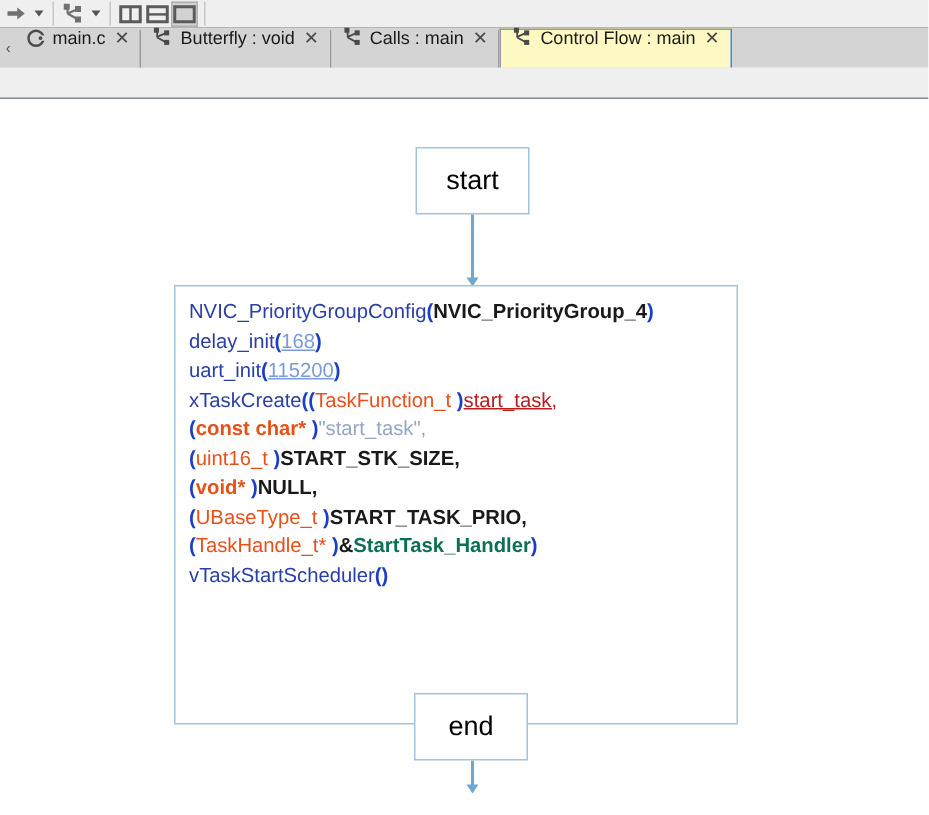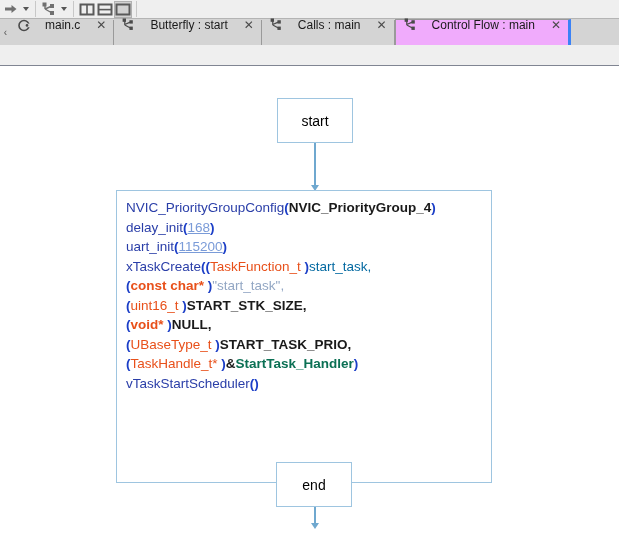--- a/index.html
+++ b/index.html
@@ -81,34 +81,34 @@
     align-items: center;
     justify-content: center;
     color: #555;
     font-size: 10px;
     background: #d4d4d4;
   }
   .tab {
     height: 25px;
     display: flex;
     align-items: center;
-    gap: 14px;
+    gap: 4px;
     padding: 0 7px 15px 7px;
     background: #d4d4d4;
     border-right: 1px solid #9a9a9a;
     box-sizing: border-box;
     font-size: 12px;
     color: #1a1a1a;
     white-space: nowrap;
   }
   .tab.active {
-    background: #f0abfc;
+    background: #fef9c3;
     border-left: 1px solid #9a9a9a;
     border-top: 1px solid #9a9a9a;
-    border-right: 3px solid #3b82f6;
+    border-right: 1px solid #3b82f6;
     border-bottom: none;
     height: 26px;
   }
   .tab-close {
     color: #4a4a4a;
     font-size: 12px;
     line-height: 1;
     padding-left: 2px;
   }
   .tab-icon { display:flex; align-items:center; }
@@ -132,42 +132,42 @@
   .node {
     position: absolute;
     border: 1px solid #9ec5e0;
     background: #ffffff;
     box-sizing: border-box;
   }
   .node.terminal {
     display: flex;
     align-items: center;
     justify-content: center;
-    font-size: 14px;
+    font-size: 18px;
     color: #000000;
   }
   .node.code {
     padding: 7px 9px 6px 9px;
     font-size: 13.5px;
     line-height: 19.5px;
     color: #2a3ea8;
     white-space: nowrap;
   }
 
   
   .c-fn      { color: #2a3ea8; }
   .c-paren   { color: #1b3ec7; font-weight: bold; }
   .c-num     { color: #7a9bd8; text-decoration: underline; }
   .c-str     { color: #93a7c4; }
   .c-cast    { color: #e8501a; font-weight: bold; }
   .c-type    { color: #e8501a; }
   .c-macro   { color: #1a1a1a; font-weight: bold; }
   .c-sym     { color: #1a1a1a; font-weight: bold; }
   .c-green   { color: #0b7054; font-weight: bold; }
-  .c-plain   { color: #0369a1; }
+  .c-plain   { color: #b91c1c; text-decoration: underline; }
 
   .edge { position: absolute; background: #6fa8cf; }
   .arrowhead {
     position: absolute;
     width: 0; height: 0;
     border-left: 4px solid transparent;
     border-right: 4px solid transparent;
     border-top: 6px solid #6fa8cf;
   }
 </style>
@@ -245,21 +245,21 @@
 
   <div class="tab">
     <span class="tab-icon">
       <svg width="15" height="14" viewBox="0 0 16 15">
         <path d="M4 2 L4 7.5 M4 7 L10.5 4.2 M4 7.5 L10.5 11" stroke="#4a4a4a" stroke-width="1.3" fill="none"></path>
         <rect x="1.7" y="0.5" width="3.6" height="3.6" fill="#4a4a4a"></rect>
         <rect x="9" y="2.4" width="3.6" height="3.6" fill="#4a4a4a"></rect>
         <rect x="9" y="9.2" width="3.6" height="3.6" fill="#4a4a4a"></rect>
       </svg>
     </span>
-    <span>Butterfly : start</span>
+    <span>Butterfly : void</span>
     <span class="tab-close">✕</span>
   </div>
 
   <div class="tab">
     <span class="tab-icon">
       <svg width="15" height="14" viewBox="0 0 16 15">
         <path d="M4 2 L4 7.5 M4 7 L10.5 4.2 M4 7.5 L10.5 11" stroke="#4a4a4a" stroke-width="1.3" fill="none"></path>
         <rect x="1.7" y="0.5" width="3.6" height="3.6" fill="#4a4a4a"></rect>
         <rect x="9" y="2.4" width="3.6" height="3.6" fill="#4a4a4a"></rect>
         <rect x="9" y="9.2" width="3.6" height="3.6" fill="#4a4a4a"></rect>

